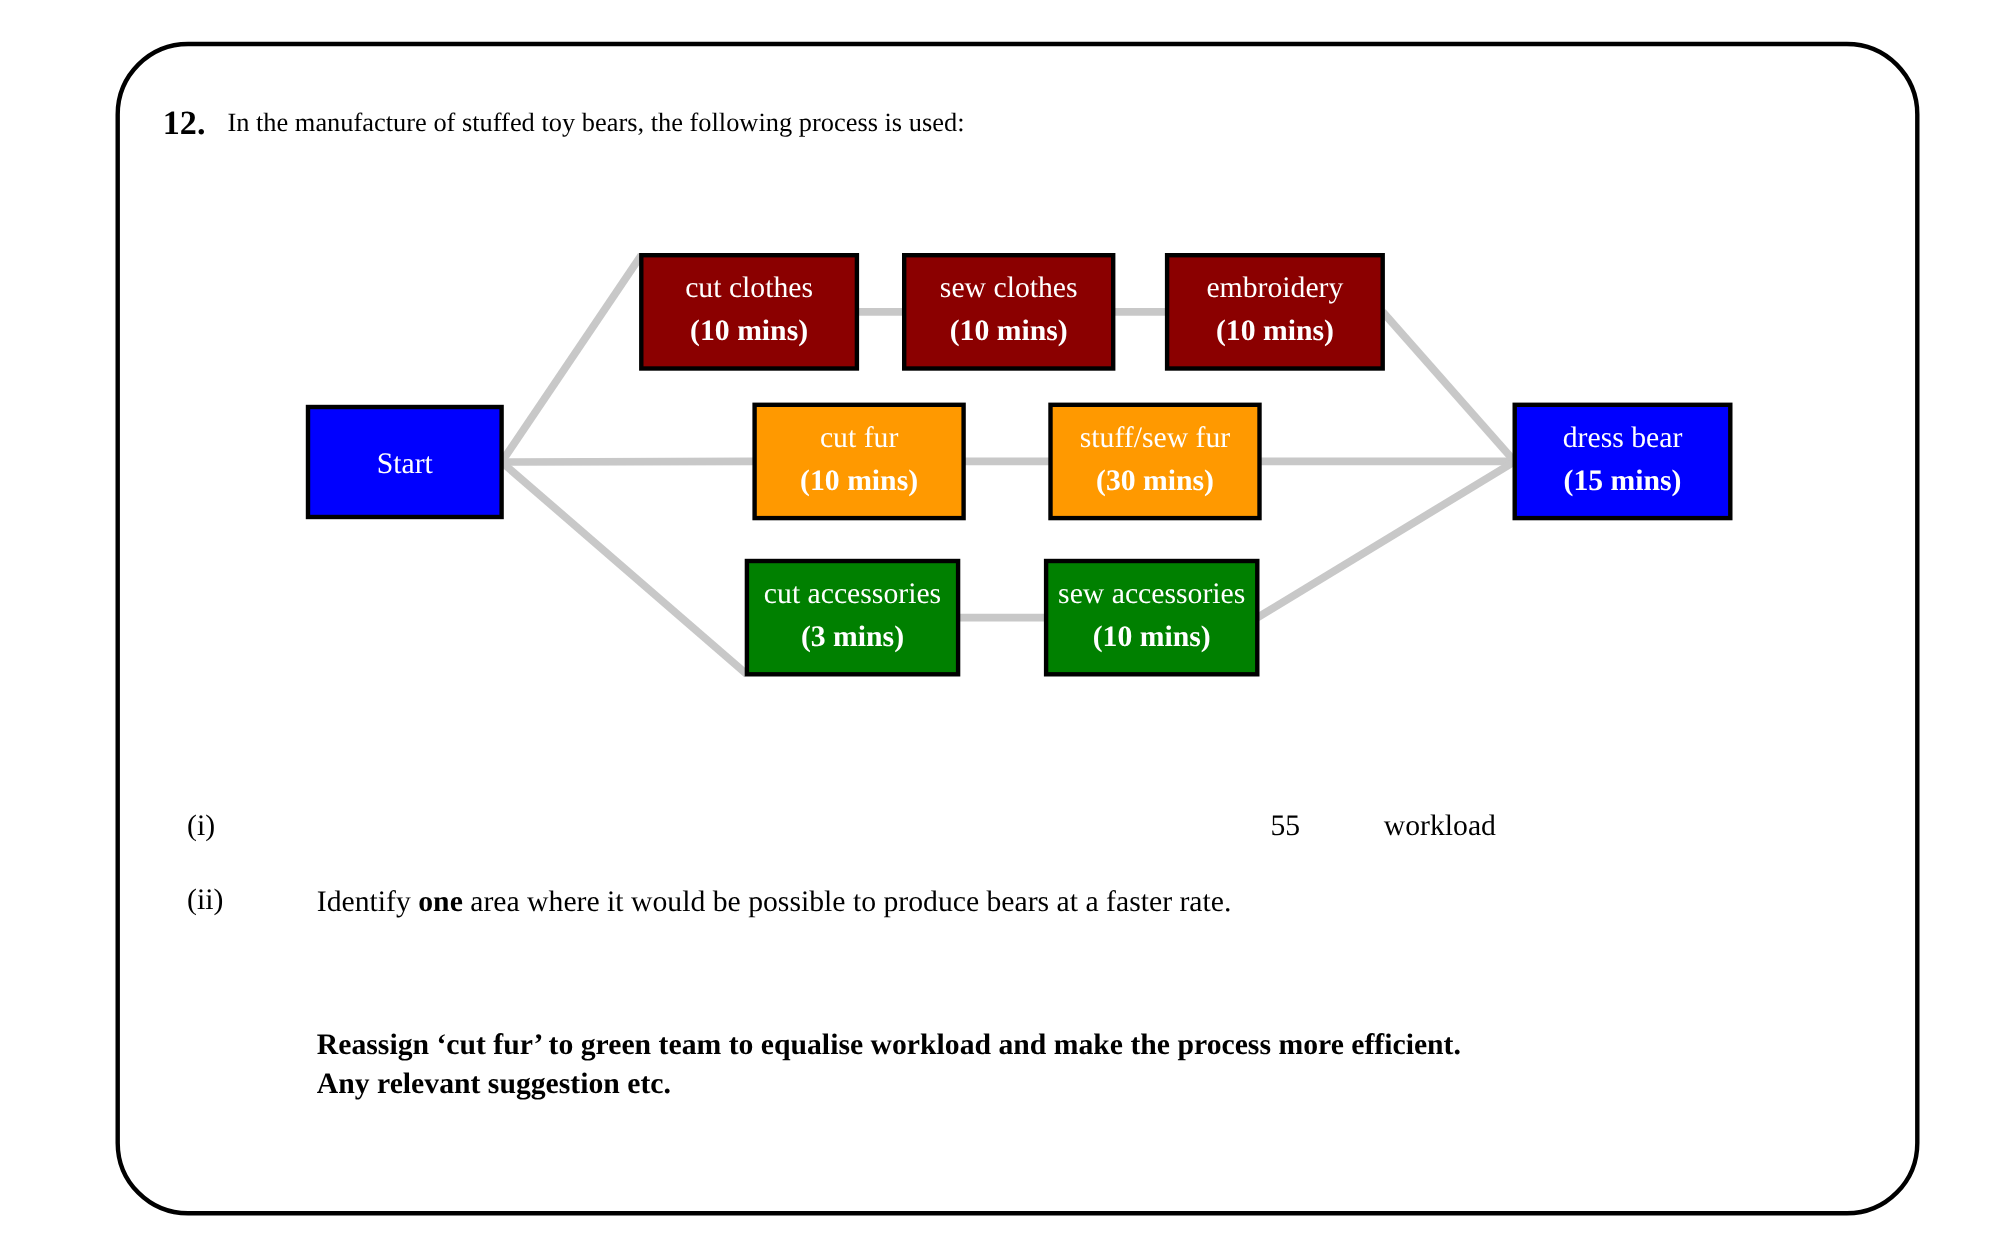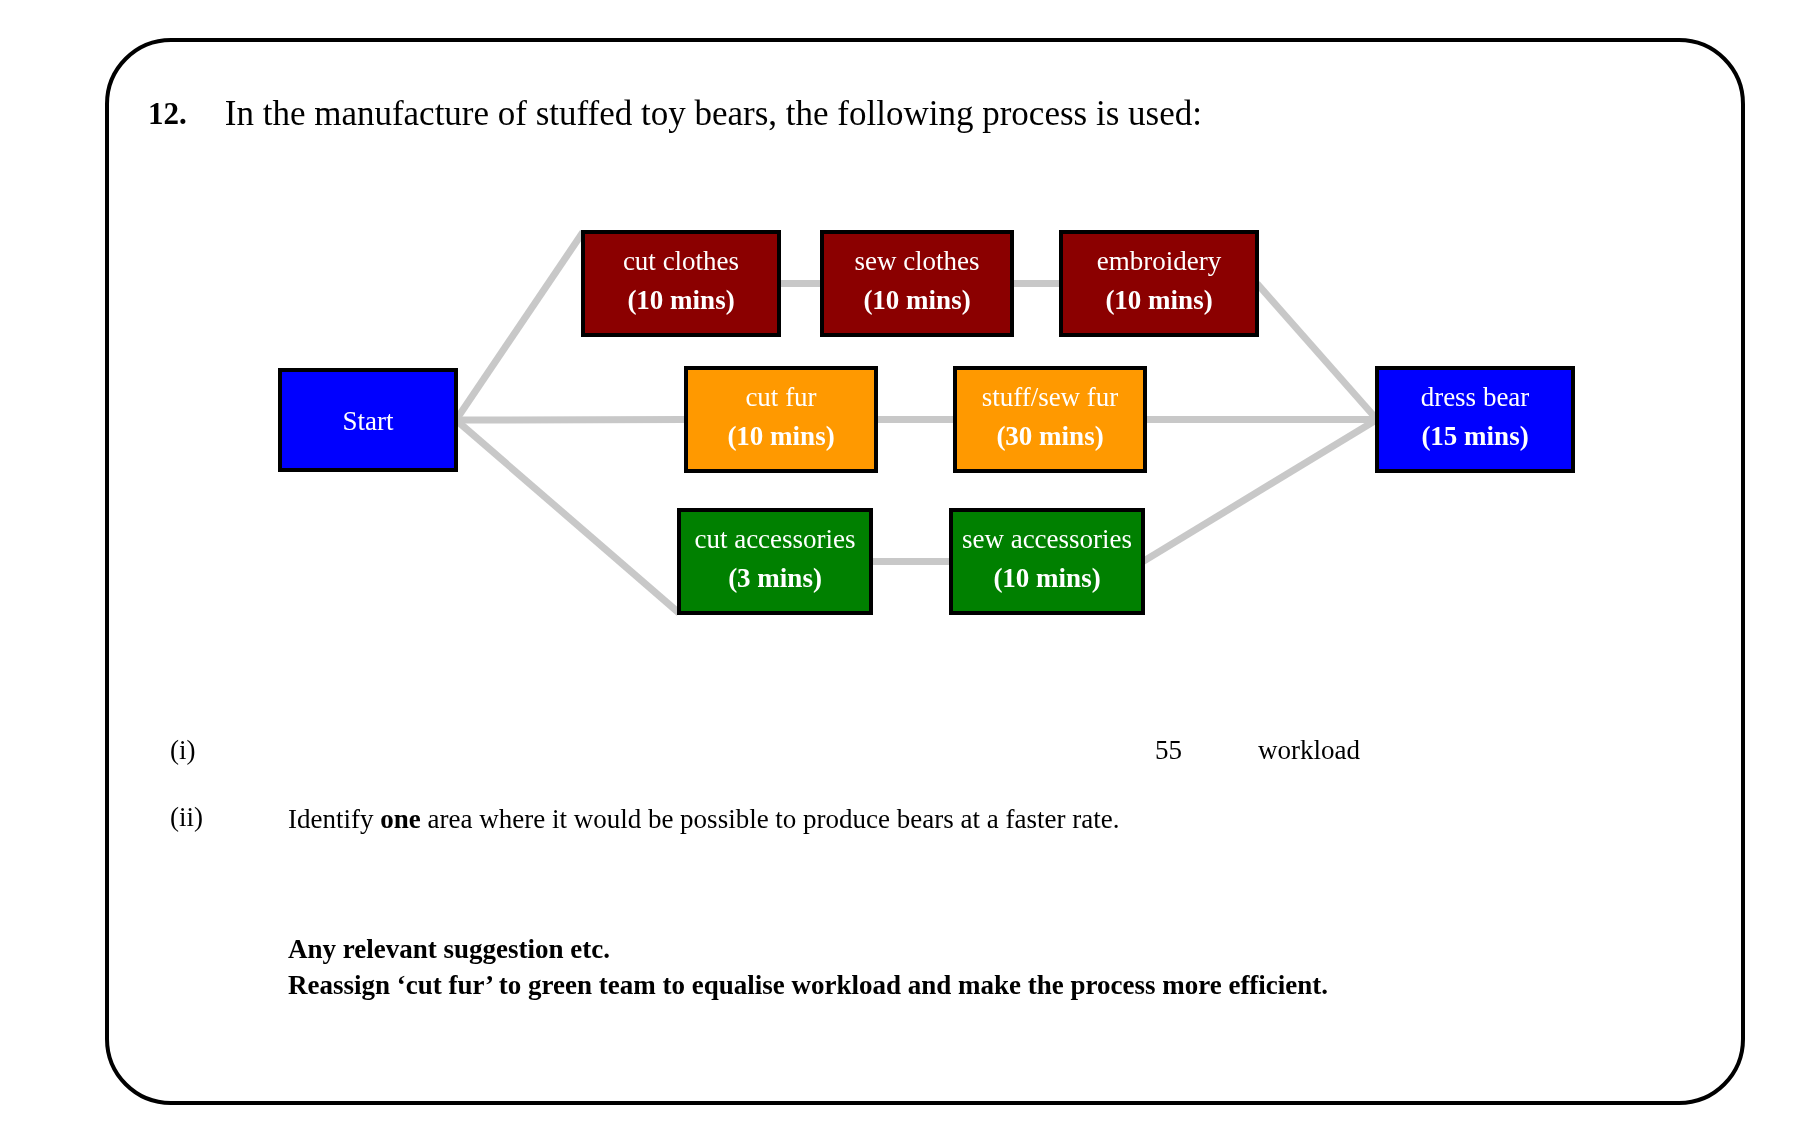--- a/index.html
+++ b/index.html
@@ -45,23 +45,22 @@
     align-items: center;
     white-space: nowrap;
   }
   .q-number {
     font-weight: bold;
     font-size: 31px;
     line-height: 1;
     margin-right: 20px;
   }
   .q-text {
-    font-size: 35px;
+    font-size: 24px;
     line-height: 1;
-    margin-left: 18px;
   }
 
   
   .flow {
     position: absolute;
     left: 0;
     top: 0;
     width: 1818px;
     height: 700px;
     pointer-events: none;
@@ -203,19 +202,19 @@
 
     <div class="ans-row row-ii">
       <span class="ans-marker">(ii)</span>
       <span class="ans-body">
         <span class="ans-line"><span>Identify </span><span class="b">one</span><span> area where it would be possible to produce bears at a faster rate.</span></span>
       </span>
     </div>
 
     <div class="ans-row row-answer">
       <span class="answer-bold">
+        <span class="ans-line">Reassign ‘cut fur’ to green team to equalise workload and make the process more efficient.</span>
         <span class="ans-line">Any relevant suggestion etc.</span>
-        <span class="ans-line">Reassign ‘cut fur’ to green team to equalise workload and make the process more efficient.</span>
       </span>
     </div>
 
   </div>
 </div>
 
 </body></html>

